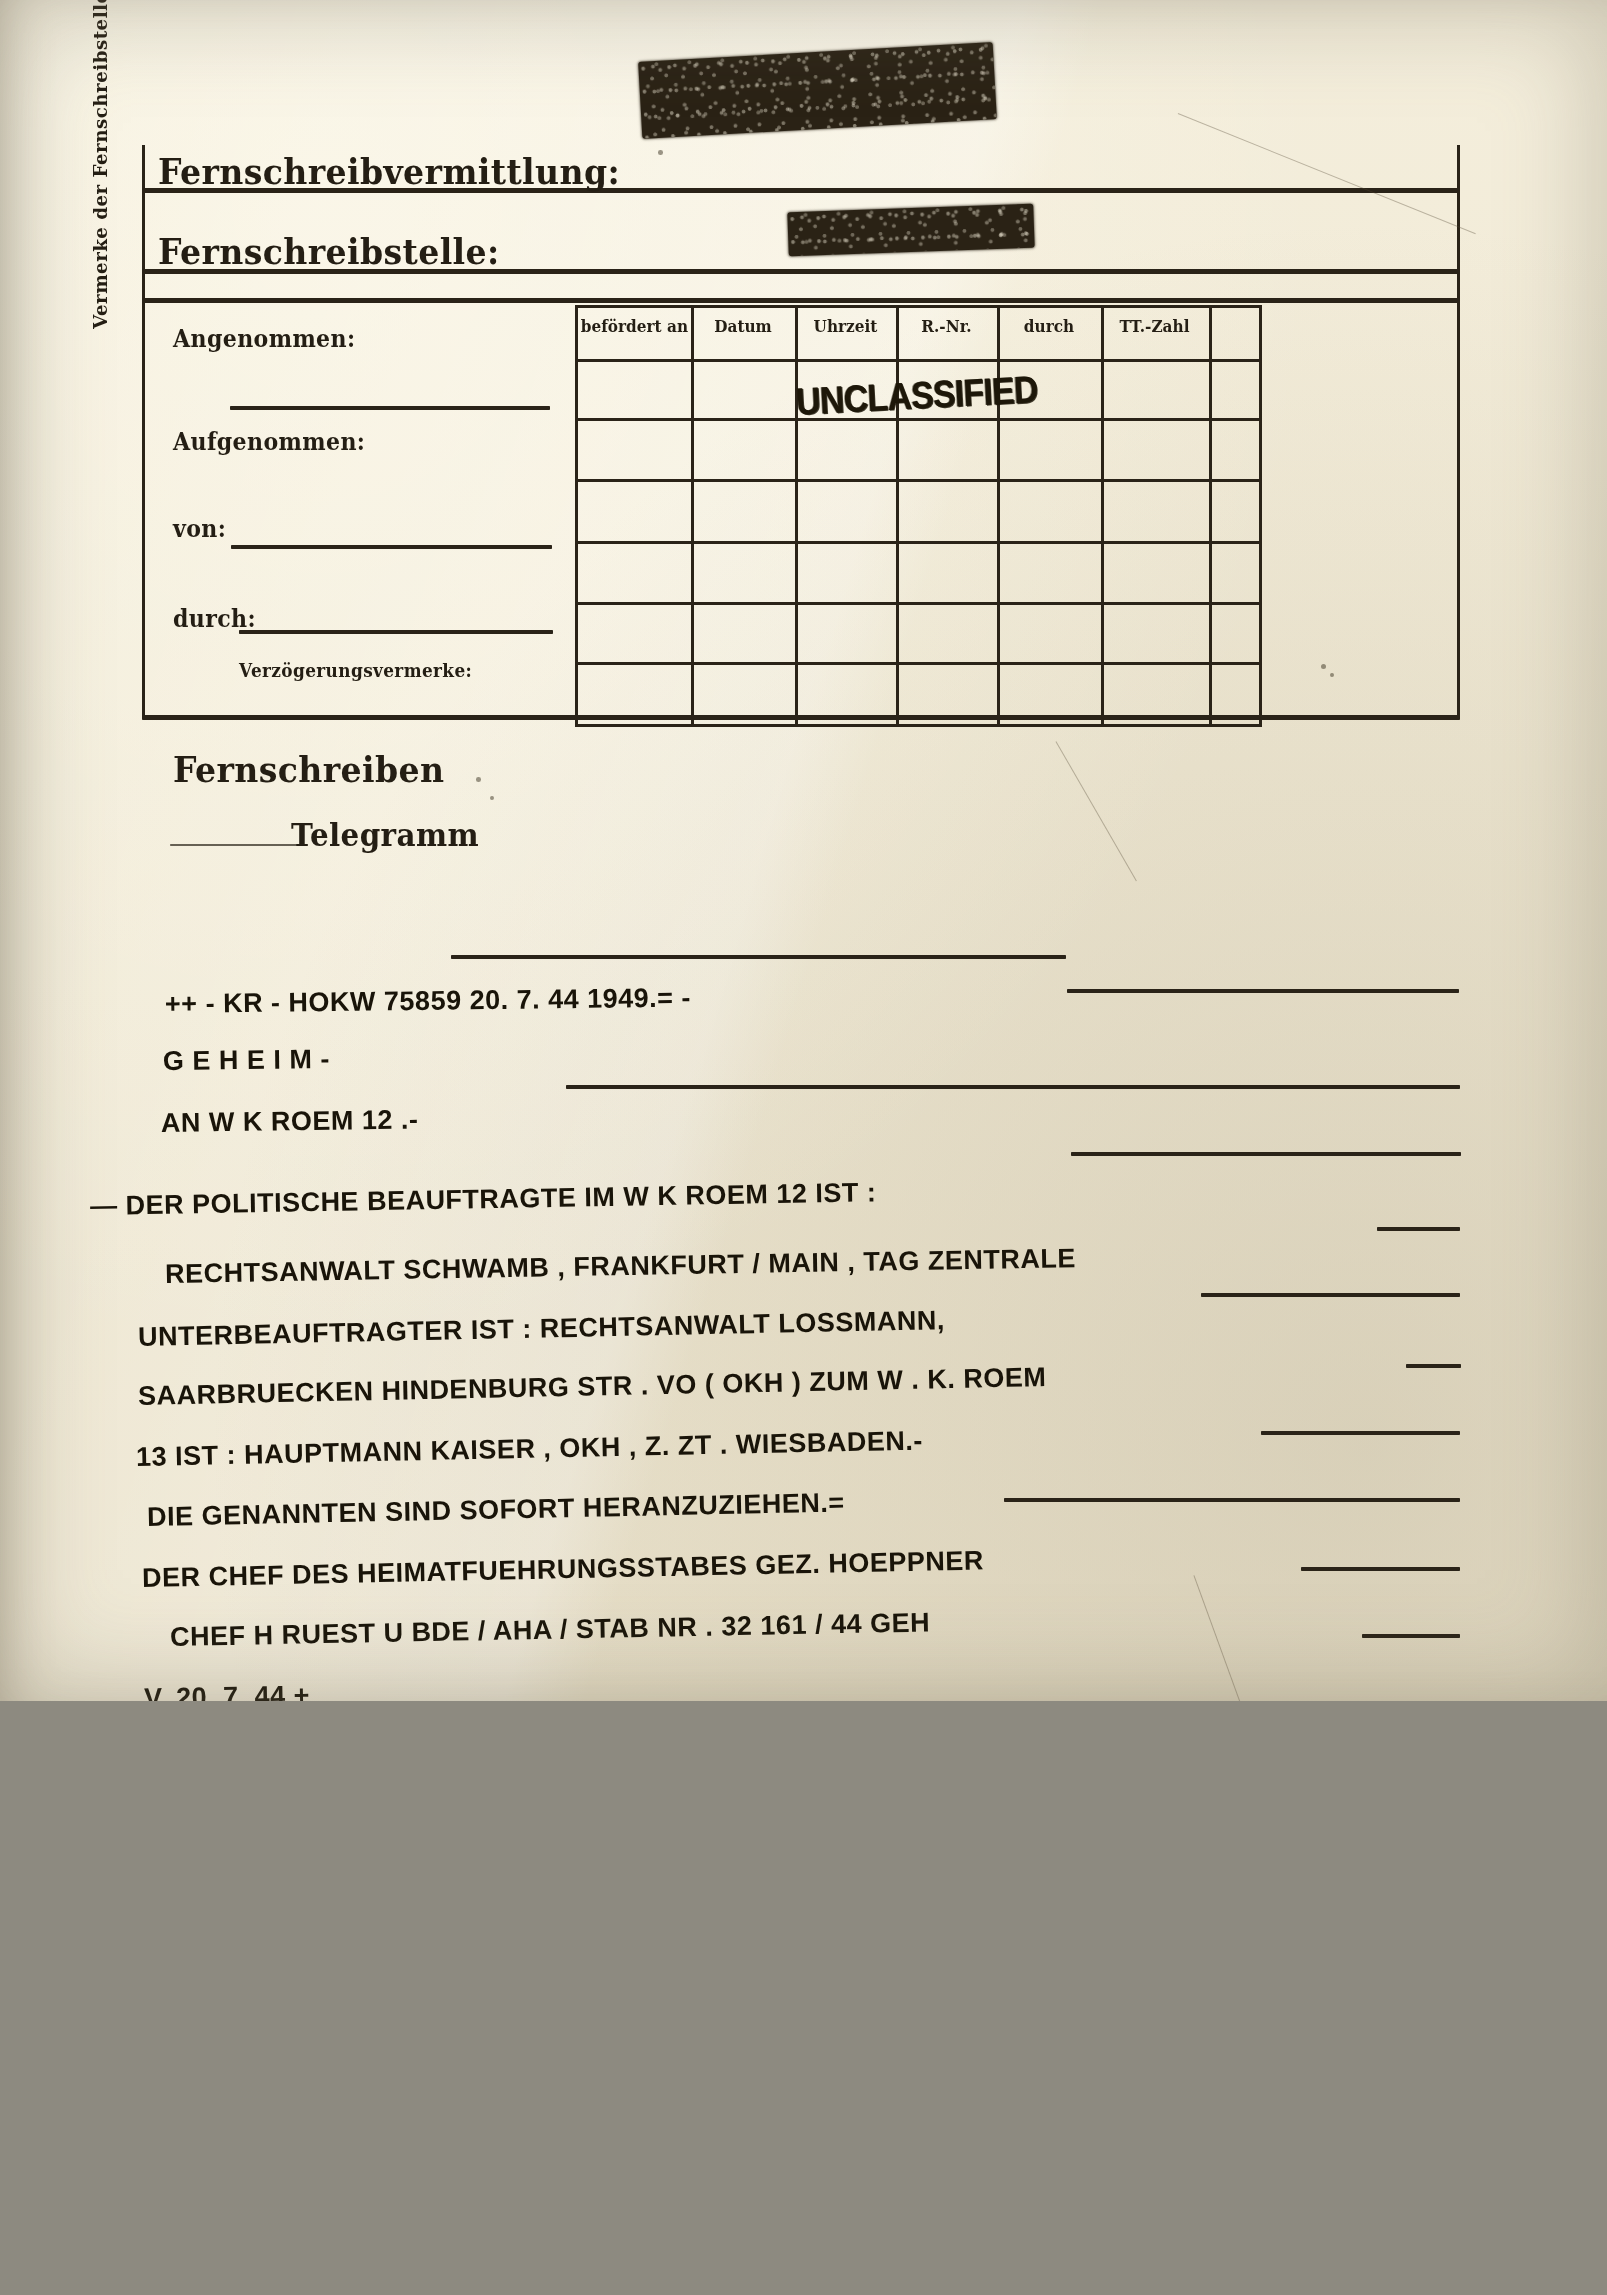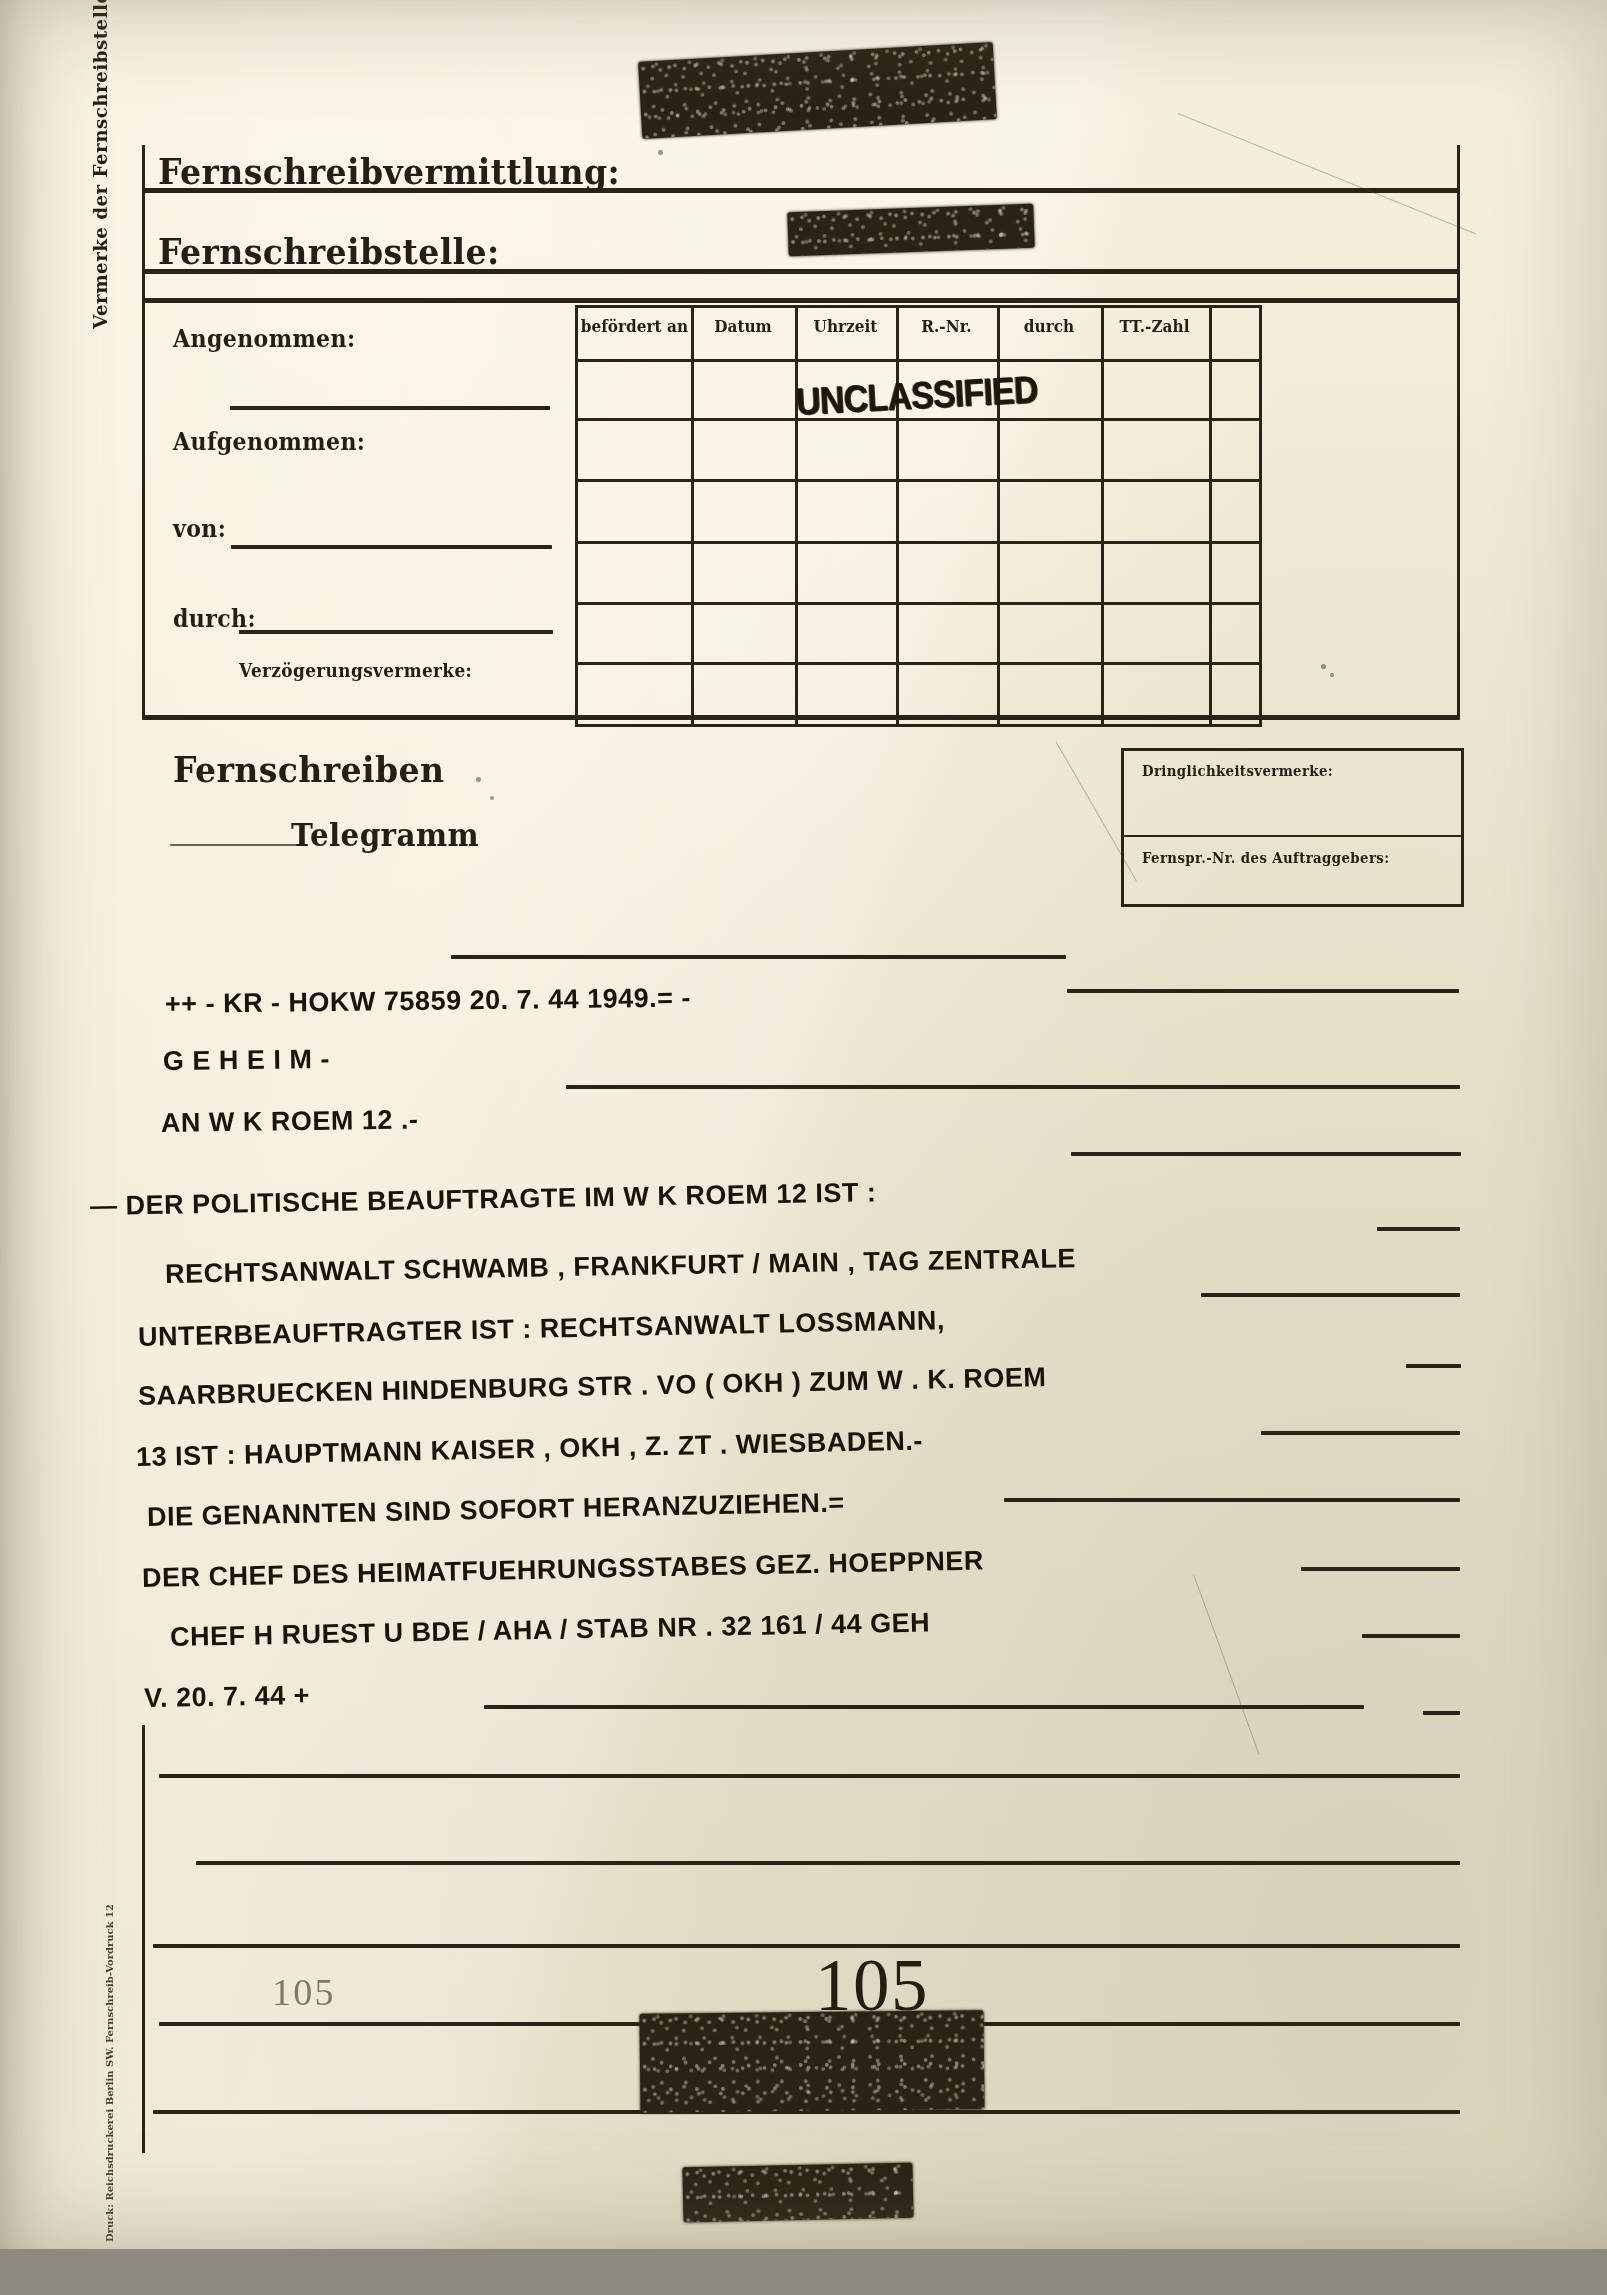--- a/index.html
+++ b/index.html
@@ -4,21 +4,21 @@
 <title>Fernschreiben Form</title>
 <style>
   html, body {
     margin: 0;
     padding: 0;
     background: #8d8a80;
   }
   #page {
     position: relative;
     width: 1608px;
-    height: 2249px;
+    height: 1701px;
     background: #f1ead6;
     overflow: hidden;
     font-family: "Liberation Serif", serif;
     color: #2b2419;
   }
   
   #paper-tex {
     position: absolute;
     inset: 0;
     background:
@@ -247,25 +247,20 @@
     <div class="colhead" style="left:422px; width:104px;">durch</div>
     <div class="colhead" style="left:526px; width:107px;">TT.-Zahl</div>
   </div>
 
   <div id="stamp-unclassified">UNCLASSIFIED</div>
 
   <div class="frak frak-xl abs" style="left:173px; top:748px;">Fernschreiben</div>
   <div class="rule thin" style="left:170px; top:844px; width:138px; opacity:.7;"></div>
   <div class="frak frak-lg abs" style="left:291px; top:816px;">Telegramm</div>
 
-  <div class="abs" style="left:1121px; top:748px; width:337px; height:153px; border:3.8px solid #2a2318;">
-    <div class="frak frak-xs" style="position:absolute; left:18.4px; top:10.7px;">Dringlichkeitsvermerke:</div>
-    <div class="rule thin" style="left:0px; top:84px; width:337px;"></div>
-    <div class="frak frak-xs" style="position:absolute; left:18.4px; top:98px;">Fernspr.-Nr. des Auftraggebers:</div>
-  </div>
 
   <div class="rule med" style="left:451px;  top:955px; width:615px;"></div>
   <div class="rule med" style="left:1067px; top:989px; width:392px;"></div>
   <div class="rule med" style="left:566px;  top:1085px; width:894px;"></div>
   <div class="rule med" style="left:1071px; top:1152px; width:390px;"></div>
   <div class="rule med" style="left:1377px; top:1227px; width:83px;"></div>
   <div class="rule med" style="left:1201px; top:1293px; width:259px;"></div>
   <div class="rule med" style="left:1406px; top:1364px; width:55px;"></div>
   <div class="rule med" style="left:1261px; top:1431px; width:199px;"></div>
   <div class="rule med" style="left:1004px; top:1498px; width:456px;"></div>

